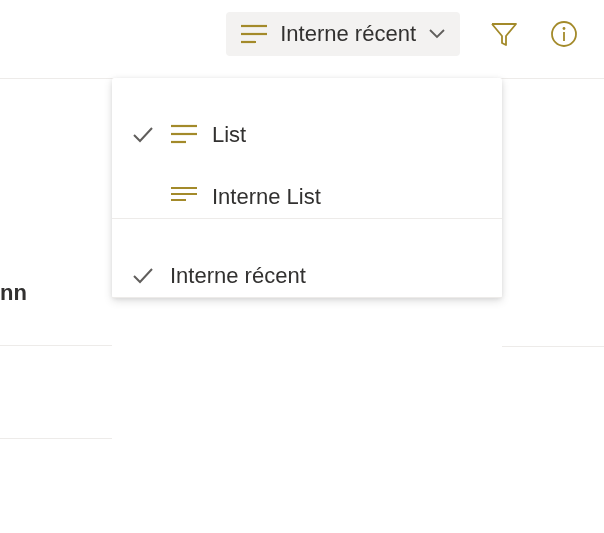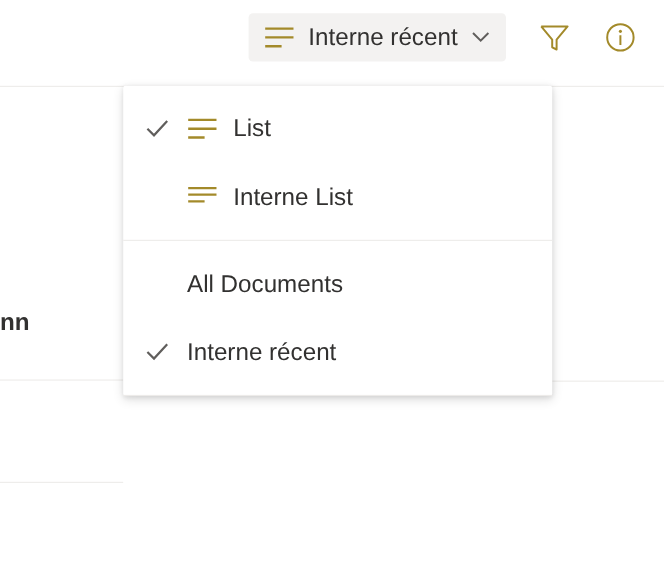--- a/index.html
+++ b/index.html
@@ -92,21 +92,21 @@
     background: #ffffff;
     box-shadow: 0 3px 10px rgba(0,0,0,0.12), 0 1px 4px rgba(0,0,0,0.08);
     border-radius: 2px;
   }
 
   .menu-section { padding: 8px 0; }
   .menu-divider { height: 1px; background: #edebe9; }
 
   .menu-item {
     display: flex;
-    align-items: center;
+    align-items: flex-end;
     height: 62px;
     padding: 0 18px;
     cursor: pointer;
     gap: 14px;
     font-size: 22px;
     color: #323130;
   }
 
   .check-slot {
     width: 26px;
@@ -211,24 +211,20 @@
       <span class="label-slot">Interne List</span>
     </div>
 
 
   </div>
 
   <div class="menu-divider"></div>
 
   <div class="menu-section">
 
-    <div class="menu-item">
-      <span class="check-slot"></span>
-      <span class="label-slot">All Documents</span>
-    </div>
 
     <div class="menu-item">
       <span class="check-slot">
         <svg width="22" height="18" viewBox="0 0 22 18">
             <polyline points="2,9 8,15 20,2" fill="none" stroke="#605e5c" stroke-width="2"></polyline>
           </svg>
       </span>
       <span class="label-slot">Interne récent</span>
     </div>
 

